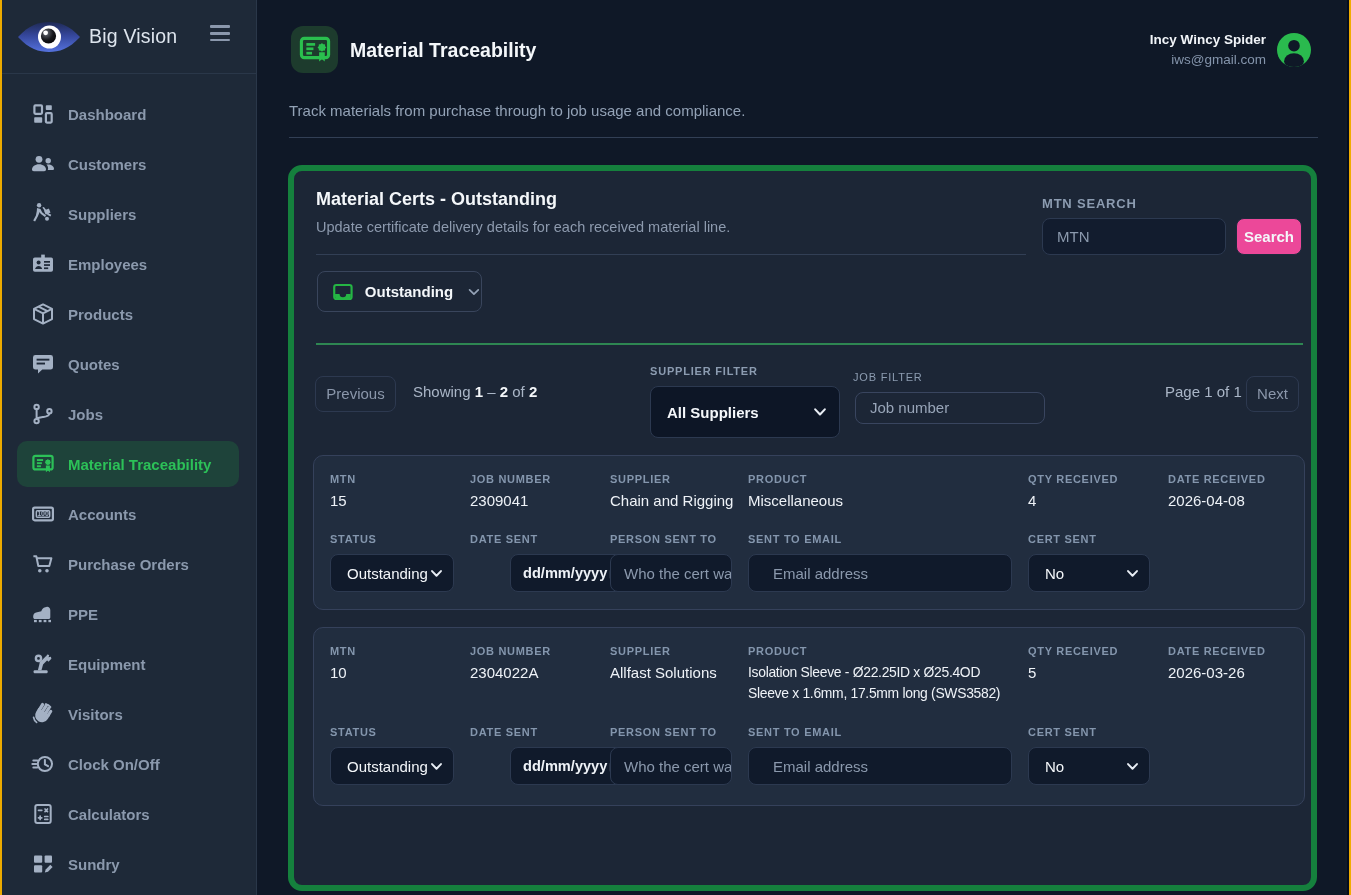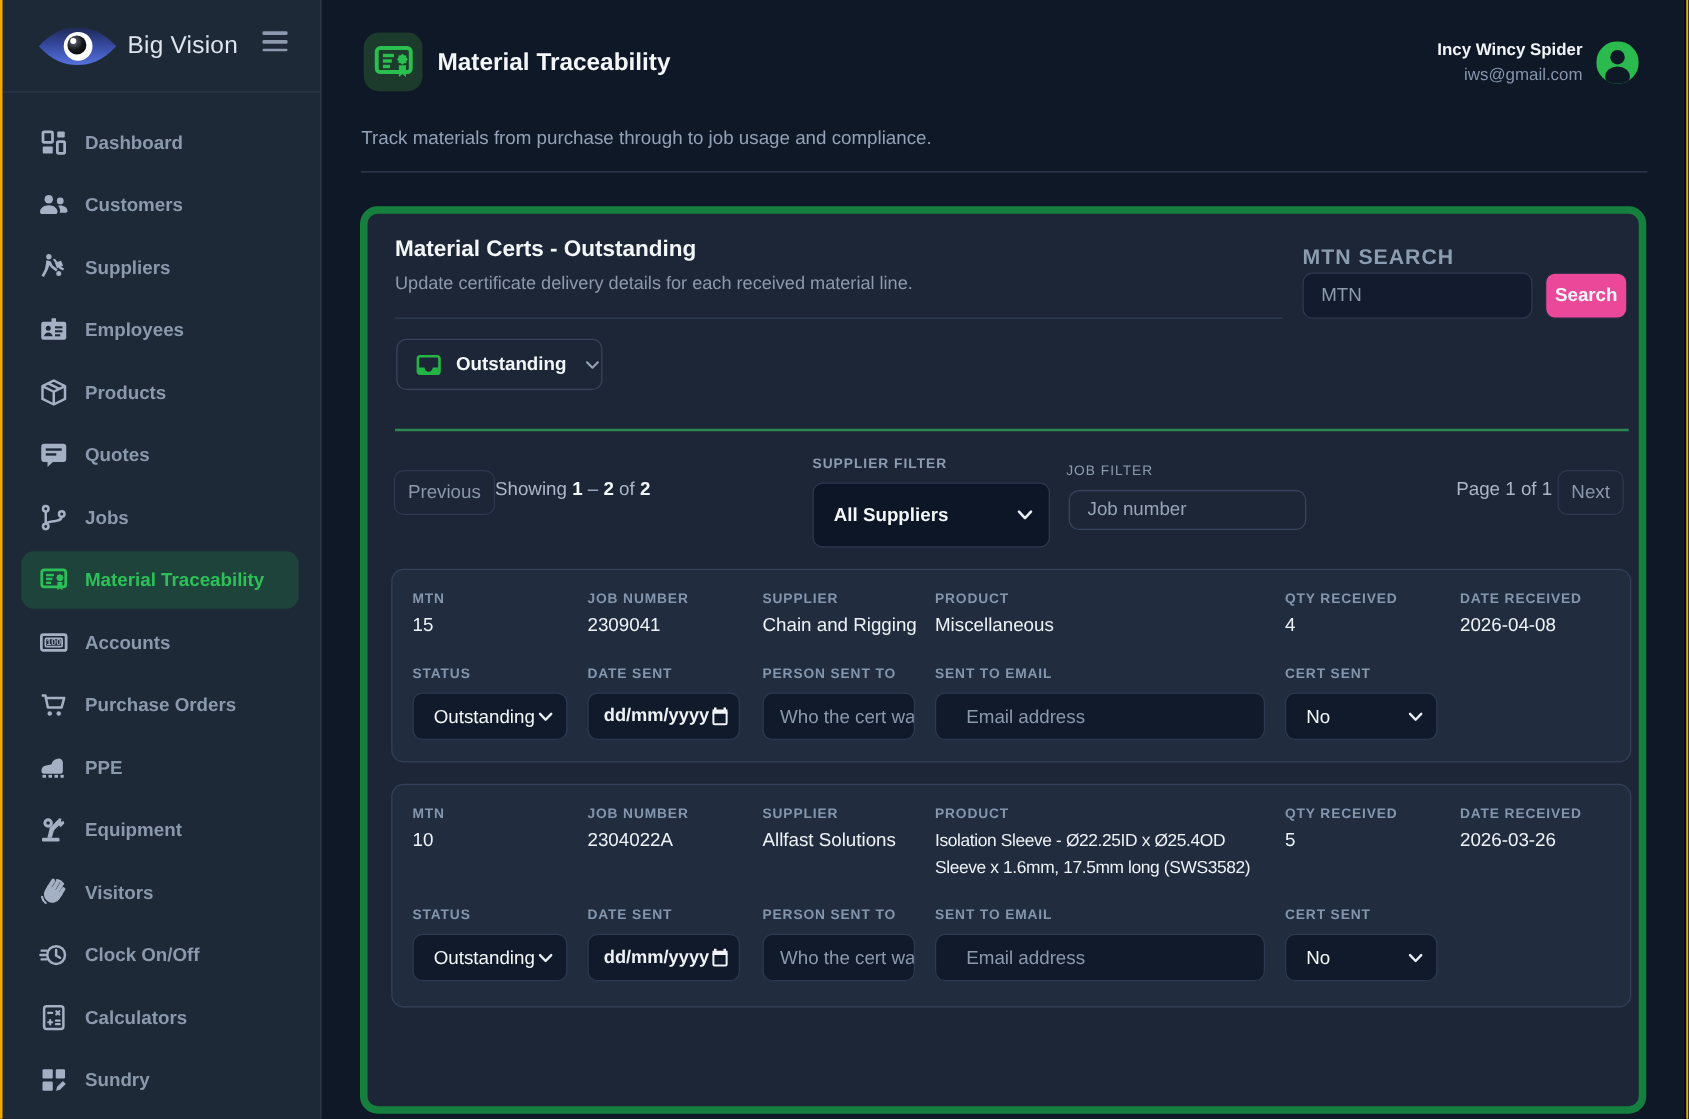--- a/index.html
+++ b/index.html
@@ -1,21 +1,21 @@
 <!DOCTYPE html>
 <html><head>
 <meta charset="utf-8">
 <style>
 * { margin:0; padding:0; box-sizing:border-box; }
 html,body { width:1351px; height:895px; overflow:hidden; background:#0f1827; font-family:"Liberation Sans", sans-serif; }
 .edge-l { position:fixed; left:0; top:0; bottom:0; width:2px; background:#edaa00; z-index:50; }
 .edge-r { position:fixed; right:0; top:0; bottom:0; width:6px; background:linear-gradient(to right,#111a29 0 2.5px,#050d1c 2.5px 4px,#f0ac00 4px 5.7px,#050d1c 5.7px 6px); z-index:50; }
 
 .side { position:fixed; left:0; top:0; width:257px; height:895px; background:#1e2938; border-right:1px solid #2a3749; }
-.brand { height:74px; border-bottom:1px solid #2a3749; display:flex; align-items:center; padding-left:30px; position:relative; }
+.brand { height:74px; border-bottom:1px solid #2a3749; display:flex; align-items:center; padding-left:17px; position:relative; }
 .brand-name { margin-left:8px; font-size:19.5px; color:#dde4ed; letter-spacing:0.2px; }
 .burger { position:absolute; right:26px; top:25px; width:20px; }
 .burger div { height:2.8px; background:#8b98ad; margin-bottom:4px; border-radius:1px; }
 .nav { margin-top:17px; }
 .nav-item { height:46px; margin:0 17px 4px 17px; border-radius:10px; display:flex; align-items:center; padding-left:14px; color:#8b99ad; font-size:15px; font-weight:bold; }
 .nav-item svg { width:24px; height:24px; flex:0 0 24px; margin-right:13px; color:#a4b1c4; }
 .nav-item.active { background:#1e433a; color:#2cc158; }
 .nav-item.active svg { color:#2cc158; }
 
 .main { position:absolute; left:257px; top:0; width:1094px; height:895px; }
@@ -26,50 +26,50 @@
 .uname { font-size:13.5px; font-weight:bold; color:#f1f4f8; }
 .umail { font-size:13.5px; color:#8494ab; margin-top:5px; }
 .avatar { position:absolute; right:40px; top:33px; width:34px; height:34px; }
 .subtitle { position:absolute; left:32px; top:102px; font-size:15px; color:#93a2b6; }
 .hdiv { position:absolute; left:32px; right:33px; top:137px; height:1px; background:#323f55; }
 
 .card { position:absolute; left:31px; top:165px; width:1029px; height:726px; background:#1c2636; border:6px solid #15803d; border-radius:14px; }
 .c-title { position:absolute; left:22px; top:18px; font-size:18px; font-weight:bold; color:#f4f7fa; }
 .c-sub { position:absolute; left:22px; top:48px; font-size:14.5px; color:#8d9aae; }
 .c-div { position:absolute; left:22px; top:83px; width:710px; height:1px; background:#323f55; }
-.mtn-label { position:absolute; left:748px; top:25px; font-size:17px; font-weight:bold; letter-spacing:0.8px; color:#8c9cb1; }
+.mtn-label { position:absolute; left:748px; top:25px; font-size:13px; font-weight:bold; letter-spacing:0.8px; color:#8c9cb1; }
 .mtn-input { position:absolute; left:748px; top:47px; width:184px; height:37px; background:#121c2e; border:1px solid #2c3950; border-radius:8px; color:#8b99ad; font-size:15px; line-height:35px; padding-left:14px; }
 .search-btn { position:absolute; left:942px; top:47px; width:66px; height:37px; background:#ec4899; border:1px solid #1e2a3e; border-radius:8px; color:#f4f7fa; font-size:15px; font-weight:bold; text-align:center; line-height:35px; }
 .outst-btn { position:absolute; left:23px; top:100px; width:165px; height:41px; border:1px solid #39455c; border-radius:8px; display:flex; align-items:center; padding-left:15px; color:#f4f7fa; font-size:15px; font-weight:bold; }
 .outst-btn svg.tray { width:20px; height:20px; color:#25b544; margin-right:12px; }
 .outst-btn svg.chev { width:14px; height:14px; color:#93a1b5; margin-left:14px; }
 .greenline { position:absolute; left:22px; top:172px; width:987px; height:2px; background:#2e8652; }
 
 .tb-prev { position:absolute; left:21px; top:205px; width:81px; height:36px; border:1px solid #2d3950; border-radius:8px; color:#8b97ab; font-size:15px; text-align:center; line-height:34px; }
-.tb-show { position:absolute; left:102px; top:212px; font-size:15px; color:#aab6c7; }
+.tb-show { position:absolute; left:119px; top:212px; font-size:15px; color:#aab6c7; }
 .tb-show b { color:#f4f7fa; }
 .sf-label { position:absolute; left:356px; top:194px; font-size:11px; font-weight:bold; letter-spacing:0.8px; color:#8c9cb1; }
 .sf-select { position:absolute; left:356px; top:215px; width:190px; height:52px; background:#0d1626; border:1px solid #2c3950; border-radius:8px; color:#f4f7fa; font-size:15px; font-weight:600; display:flex; align-items:center; padding-left:16px; }
 .sf-select svg { position:absolute; right:12px; width:14px; height:14px; color:#e8edf4; }
 .jf-label { position:absolute; left:559px; top:200px; font-size:11px; font-weight:normal; letter-spacing:0.8px; color:#8c9cb1; }
 .jf-input { position:absolute; left:561px; top:221px; width:190px; height:32px; border:1px solid #39455f; border-radius:8px; color:#98a5b8; font-size:15px; line-height:30px; padding-left:14px; }
 .tb-page { position:absolute; left:871px; top:212px; font-size:15px; color:#aab6c7; }
 .tb-next { position:absolute; left:952px; top:205px; width:53px; height:36px; border:1px solid #2d3950; border-radius:8px; color:#8b97ab; font-size:15px; text-align:center; line-height:34px; }
 
 .rec { position:absolute; left:19px; width:992px; background:#212d3f; border:1px solid #35415b; border-radius:10px; padding:17px 16px 0 16px; }
 .rec1 { top:284px; height:155px; }
 .rec2 { top:456px; height:179px; }
 .rgrid { display:grid; grid-template-columns:140px 140px 138px 280px 140px 1fr; }
 .rlab { font-size:11px; font-weight:bold; letter-spacing:0.7px; color:#8496ad; }
 .rval { font-size:15px; font-weight:normal; color:#eef2f7; margin-top:5px; line-height:21px; padding-right:14px; }
 .ctrl-row { margin-top:22px; }
 .ctl { margin-top:9px; height:38px; background:#101a2b; border:1px solid #2c3950; border-radius:8px; position:relative; display:flex; align-items:center; }
 .ctl.sel { width:124px; padding-left:16px; color:#f4f7fa; font-size:15px; }
 .ctl svg.chev { position:absolute; right:10px; width:13px; height:13px; color:#e8edf4; }
-.ctl.date { width:122px; padding-left:12px; color:#eef2f7; font-size:14.6px; font-weight:bold; overflow:hidden; white-space:nowrap; }
+.ctl.date { width:122px; padding-left:12px; color:#eef2f7; font-size:14.6px; font-weight:bold; overflow:hidden; white-space:nowrap;margin-left:40px; }
 .ctl.date svg { position:absolute; right:7px; width:16px; height:16px; color:#f0f3f8; background:#101a2b; }
 .ctl.inp { width:122px; padding-left:13px; color:#8b99ad; font-size:15px; overflow:hidden; white-space:nowrap; }
 .ctl.email { width:264px;padding-left:24px; }
 .ctl.cert { width:122px; }
 </style>
 </head>
 <body>
 <div class="side">
   <div class="brand">
     <svg width="64" height="32" viewBox="0 0 64 32">

